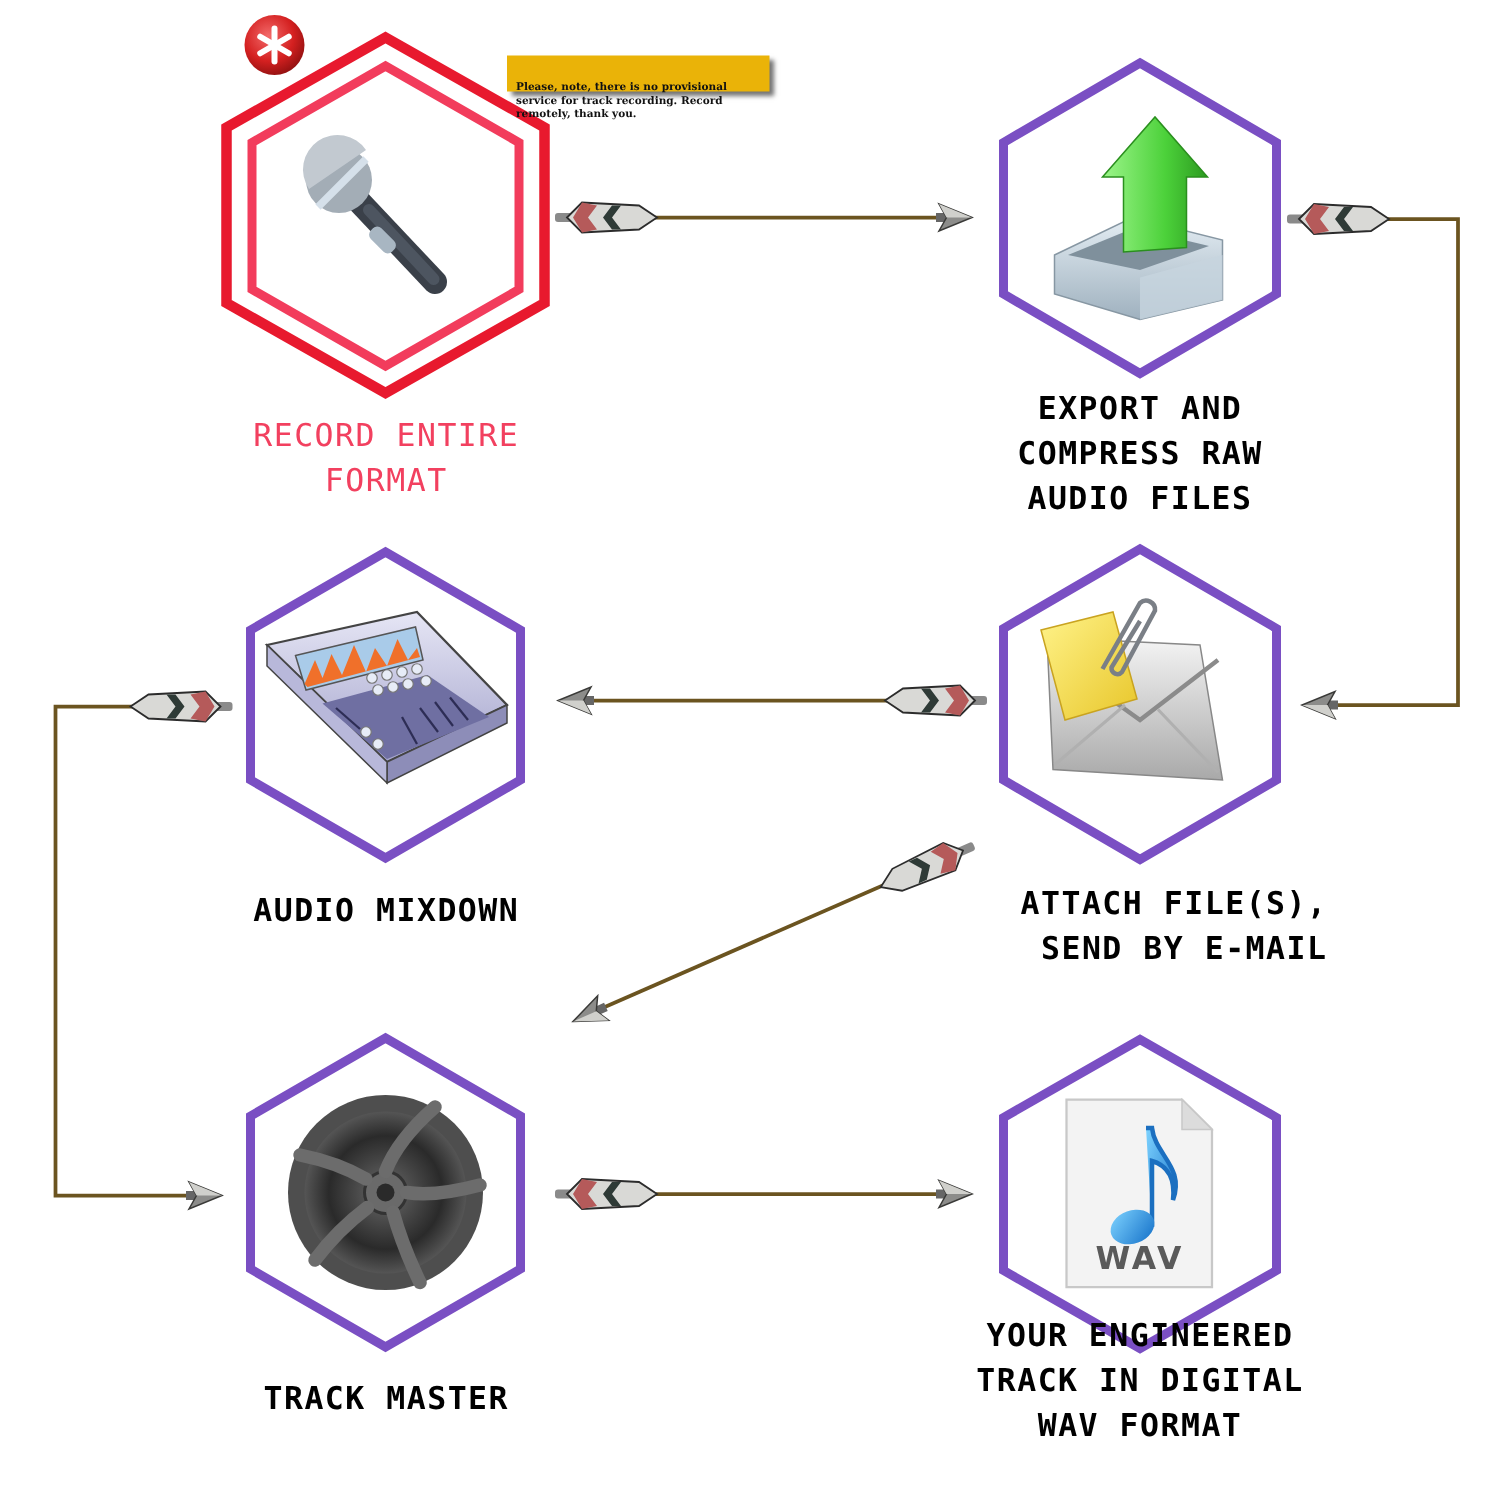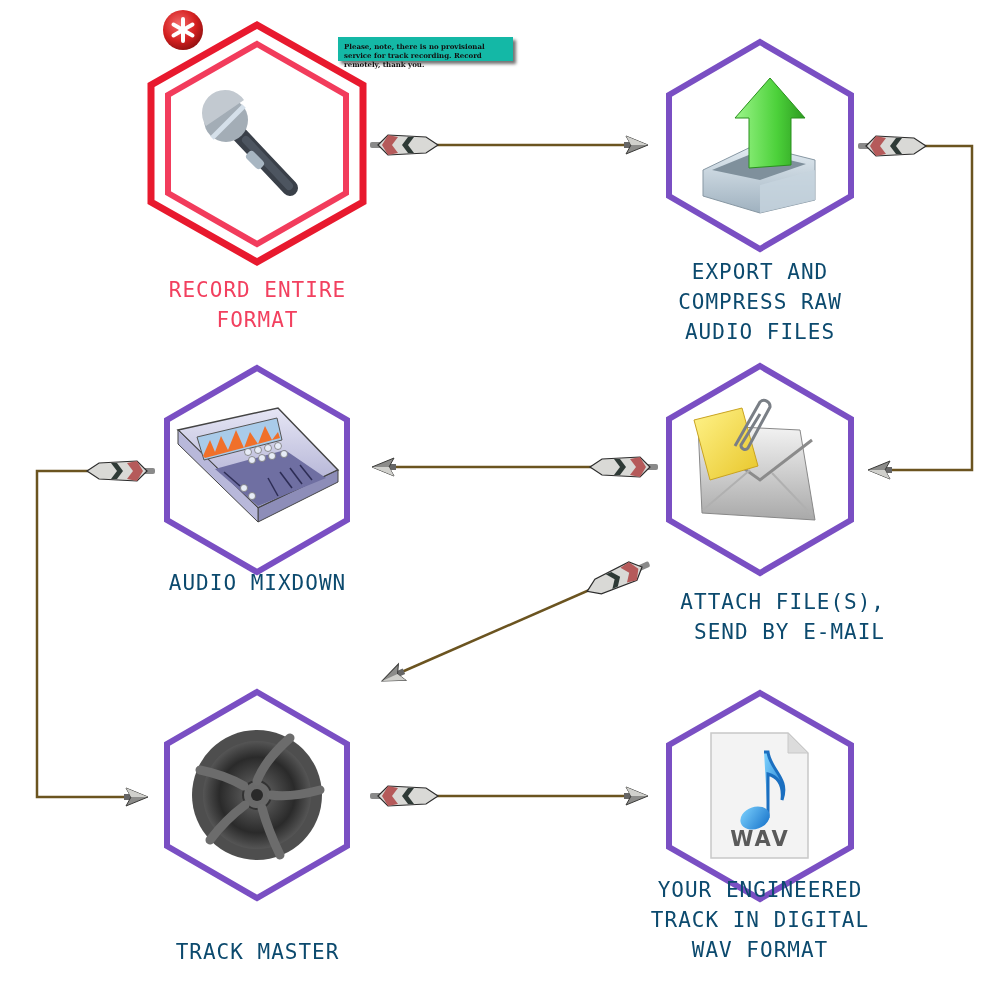--- a/index.html
+++ b/index.html
@@ -4,27 +4,27 @@
 <style>
   html, body { margin: 0; padding: 0; background: #ffffff; }
   body { width: 1000px; height: 1000px; position: relative; overflow: hidden;
          font-family: "DejaVu Sans Mono", monospace; }
   #canvas { position: absolute; left: 0; top: 0; width: 1000px; height: 1000px; }
   .label {
     position: absolute; text-align: center; white-space: pre-line;
     font-family: "DejaVu Sans Mono", "Liberation Mono", monospace;
     font-size: 21px; line-height: 30px; letter-spacing: 1px;
   }
-  .label.blue { color: #0c4a6e; }
+  .label.blue { color: #000000; font-weight: bold; }
   .label.red { color: #f2405f; }
   .note {
     position: absolute; left: 338px; top: 37px; width: 175px; height: 24px;
-    background: #14b8a6; box-shadow: 3px 3px 3px rgba(0,0,0,0.55);
+    background: #eab308; box-shadow: 3px 3px 3px rgba(0,0,0,0.55);
     font-family: "DejaVu Serif", "Liberation Serif", serif; font-size: 7px;
-    line-height: 9px; color: #111; padding: 5px 4px 0 6px; box-sizing: border-box;
+    line-height: 9px; color: #111; padding: 16px 4px 0 6px; box-sizing: border-box;
     font-weight: bold;
   }
 </style>
 </head>
 <body>
 
 <svg id="canvas" viewBox="0 0 1000 1000" xmlns="http://www.w3.org/2000/svg">
   <defs>
     <linearGradient id="steel" x1="0" y1="0" x2="0" y2="1">
       <stop offset="0" stop-color="#d8d8d8"></stop>
@@ -253,17 +253,17 @@
 
 <div class="note">Please, note, there is no provisional service for track recording. Record remotely, thank you.</div>
 
 <div class="label red" style="left:140px; top:275px; width:235px;">RECORD ENTIRE
 FORMAT</div>
 <div class="label blue" style="left:640px; top:257px; width:240px;">EXPORT AND
 COMPRESS RAW
 AUDIO FILES</div>
 <div class="label blue" style="left:635px; top:587px; width:250px;text-align:right;">ATTACH FILE(S),
 SEND BY E-MAIL</div>
-<div class="label blue" style="left:140px; top:568px; width:235px;">AUDIO MIXDOWN</div>
-<div class="label blue" style="left:140px; top:917px; width:235px;margin-top:20px;">TRACK MASTER</div>
+<div class="label blue" style="left:140px; top:592px; width:235px;">AUDIO MIXDOWN</div>
+<div class="label blue" style="left:140px; top:917px; width:235px;">TRACK MASTER</div>
 <div class="label blue" style="left:625px; top:875px; width:270px;">YOUR ENGINEERED
 TRACK IN DIGITAL
 WAV FORMAT</div>
 
 </body></html>

